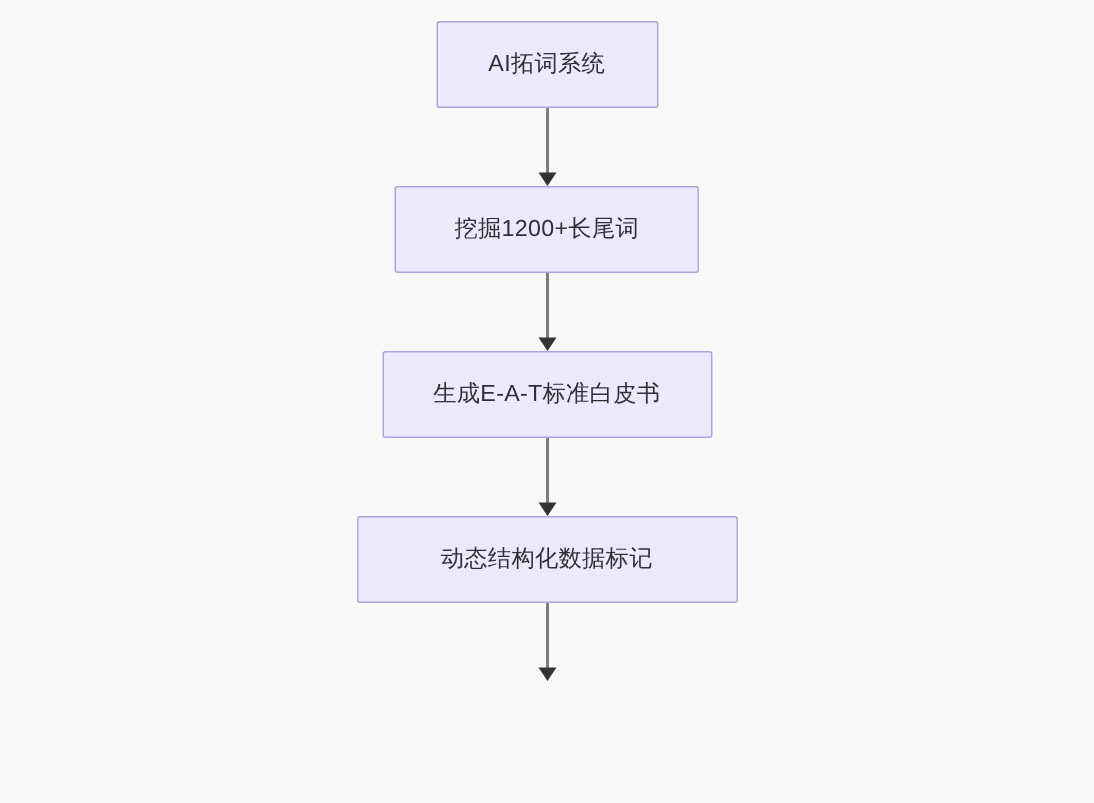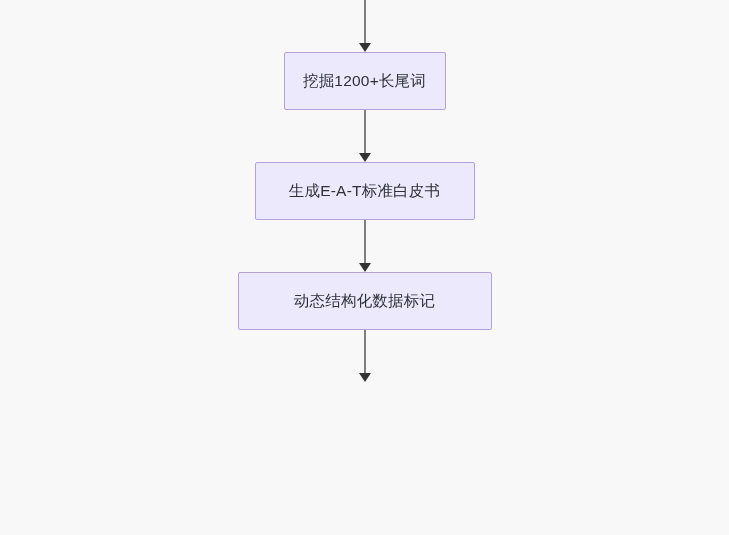--- a/index.html
+++ b/index.html
@@ -59,30 +59,33 @@
     bottom: 0;
     transform: translateX(-50%);
     width: 0;
     height: 0;
     border-left: 6px solid transparent;
     border-right: 6px solid transparent;
     border-top: 9px solid #333333;
   }
   
   .n0 { width: 148px; margin-top: 14px; }
-  .n1 { width: 162px; }
+  .n1 { width: 203px; }
   .n2 { width: 220px; align-items: center; }
   .n3 { width: 254px; }
   .n4 { width: 236px; }
 </style>
 </head>
 <body>
 
 <div id="flowchart">
 
+  <div class="node n0">
+    <span class="node-label">AI拓词系统</span>
+  </div>
 
   <div class="connector">
     <span class="line"></span>
     <span class="head"></span>
   </div>
 
   <div class="node n1">
     <span class="node-label">挖掘1200+长尾词</span>
   </div>
 

